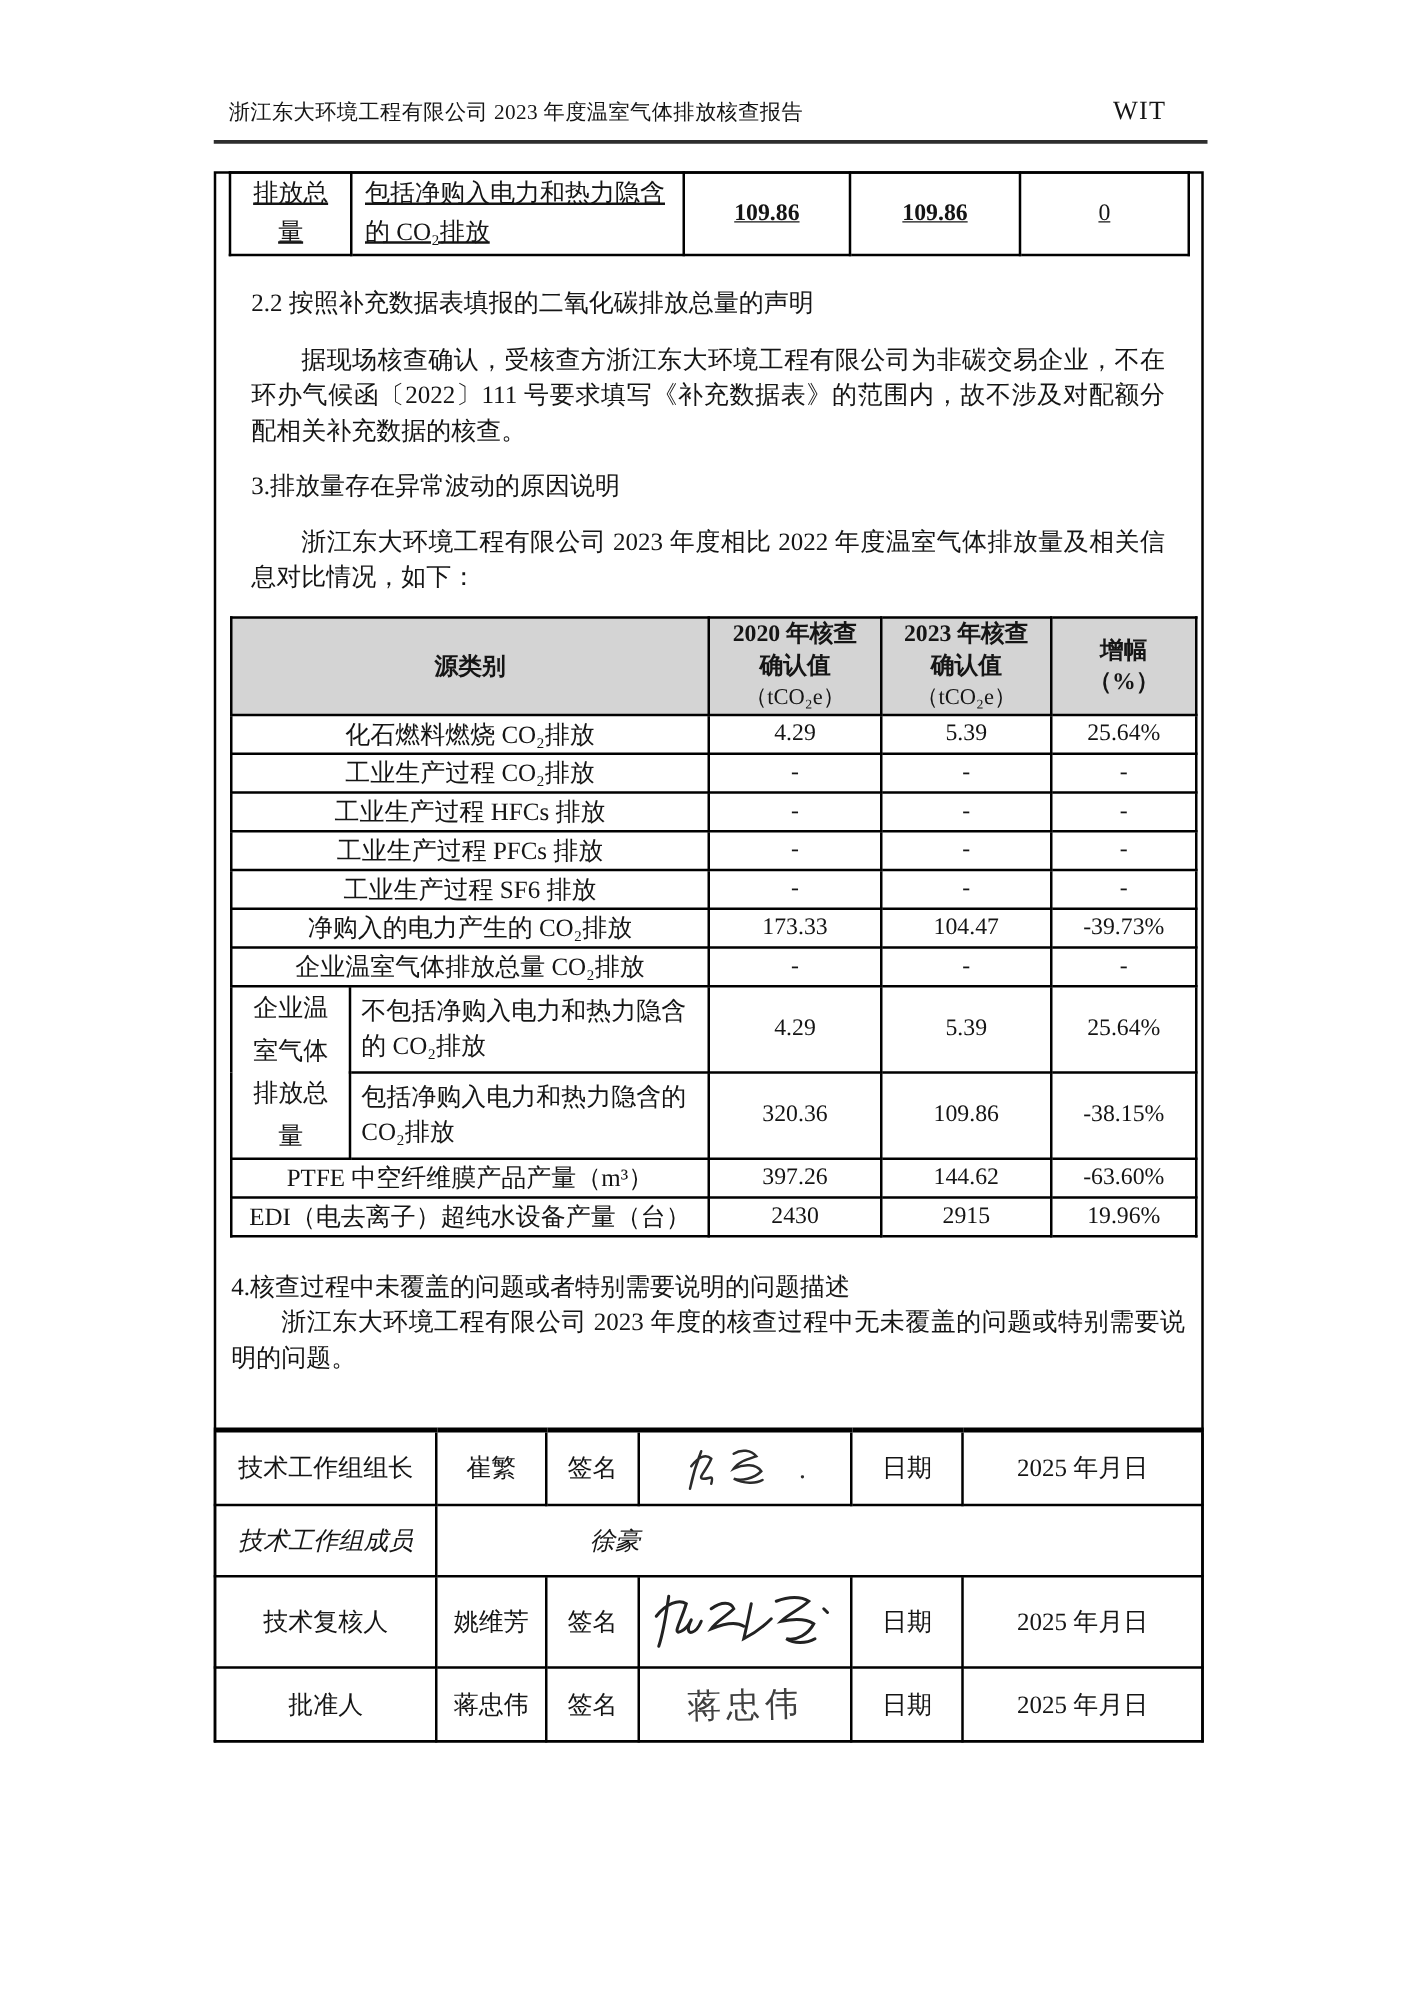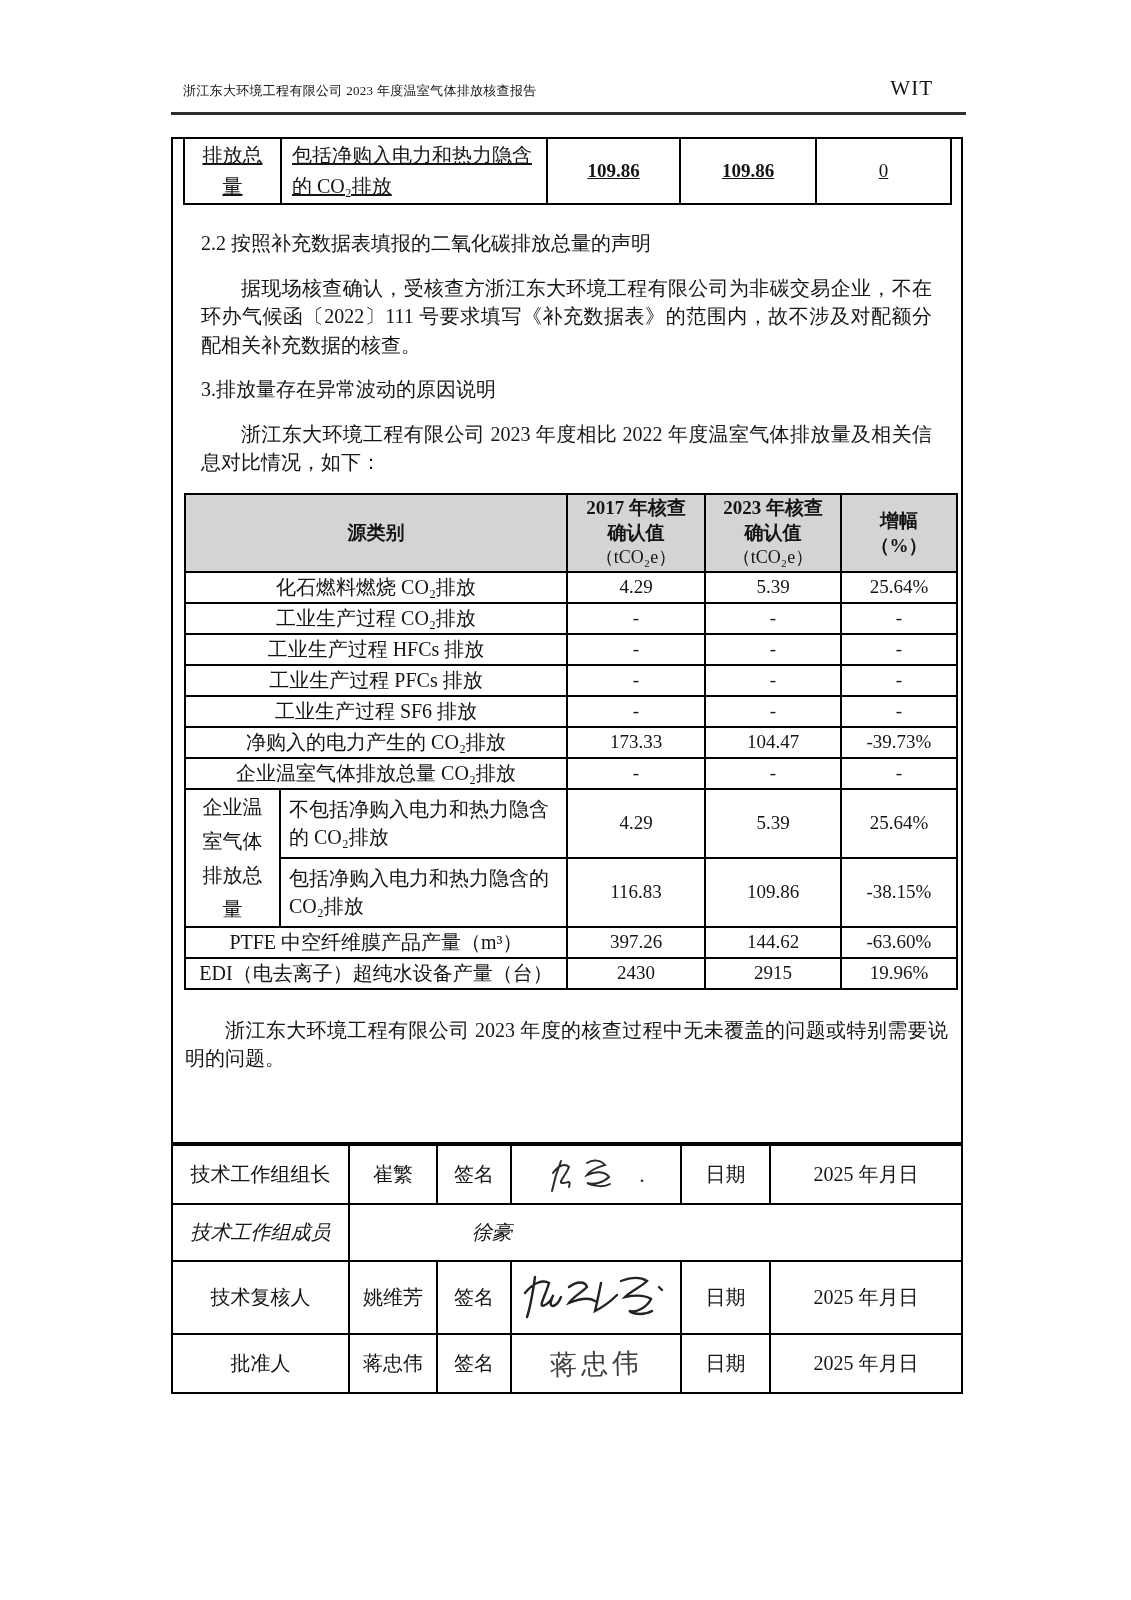--- a/index.html
+++ b/index.html
@@ -4,21 +4,21 @@
 <style>
   html,body { margin:0; padding:0; background:#ffffff; }
   .page {
     position:relative; width:1131px; height:1600px; background:#ffffff;
     font-family:"Liberation Serif","DejaVu Serif",serif; color:#151515;
     overflow:hidden;
   }
   
   .hdr { position:absolute; left:183px; top:76px; width:750px;
          display:flex; justify-content:space-between; align-items:baseline; }
-  .hdr-title { font-size:13px; letter-spacing:0.3px; white-space:nowrap; }
+  .hdr-title { font-size:17px; letter-spacing:0.3px; white-space:nowrap; }
   .hdr-logo { font-size:21px; letter-spacing:1px; }
   .hdr-rule { position:absolute; left:171px; top:112px; width:795px; height:3px; background:#2e2e2e; }
 
   
   .outer-box { position:absolute; left:171px; top:137px; width:792px; height:1257px;
                box-sizing:border-box; border:2px solid #000; }
 
   
   .toprow-table { border-collapse:collapse; table-layout:fixed;
                   margin:-2px 0 0 10px; width:calc(100% - 19px);text-decoration:underline; }
@@ -113,21 +113,21 @@
           <col style="width:95px">
           <col style="width:287px">
           <col style="width:138px">
           <col style="width:136px">
           <col>
         </colgroup>
       <thead>
         <tr>
           <th colspan="2">源类别</th>
           <th>
-            <div class="th-line">2017 年核查</div>
+            <div class="th-line">2020 年核查</div>
             <div class="th-line">确认值</div>
             <div class="th-line th-sub">（tCO₂e）</div>
           </th>
           <th>
             <div class="th-line">2023 年核查</div>
             <div class="th-line">确认值</div>
             <div class="th-line th-sub">（tCO₂e）</div>
           </th>
           <th>
             <div class="th-line">增幅</div>
@@ -182,40 +182,41 @@
           <td rowspan="2" class="glabel">
             <span class="gwrap">企业温室气体排放总量</span>
           </td>
           <td class="sublabel">不包括净购入电力和热力隐含的 CO₂排放</td>
           <td>4.29</td>
           <td>5.39</td>
           <td>25.64%</td>
         </tr>
         <tr class="tall">
           <td class="sublabel">包括净购入电力和热力隐含的 CO₂排放</td>
-          <td>116.83</td>
+          <td>320.36</td>
           <td>109.86</td>
           <td>-38.15%</td>
         </tr>
         <tr>
           <td colspan="2" class="srclabel">PTFE 中空纤维膜产品产量（m³）</td>
           <td>397.26</td>
           <td>144.62</td>
           <td>-63.60%</td>
         </tr>
         <tr>
           <td colspan="2" class="srclabel">EDI（电去离子）超纯水设备产量（台）</td>
           <td>2430</td>
           <td>2915</td>
           <td>19.96%</td>
         </tr>
       </tbody>
     </table>
 
     <div class="sec4-block">
+      <p>4.核查过程中未覆盖的问题或者特别需要说明的问题描述</p>
       <p class="ind">浙江东大环境工程有限公司 2023 年度的核查过程中无未覆盖的问题或特别需要说明的问题。</p>
     </div>
 
     <table class="sign-table">
       <colgroup>
           <col style="width:177px">
           <col style="width:88px">
           <col style="width:74px">
           <col style="width:170px">
           <col style="width:89px">

